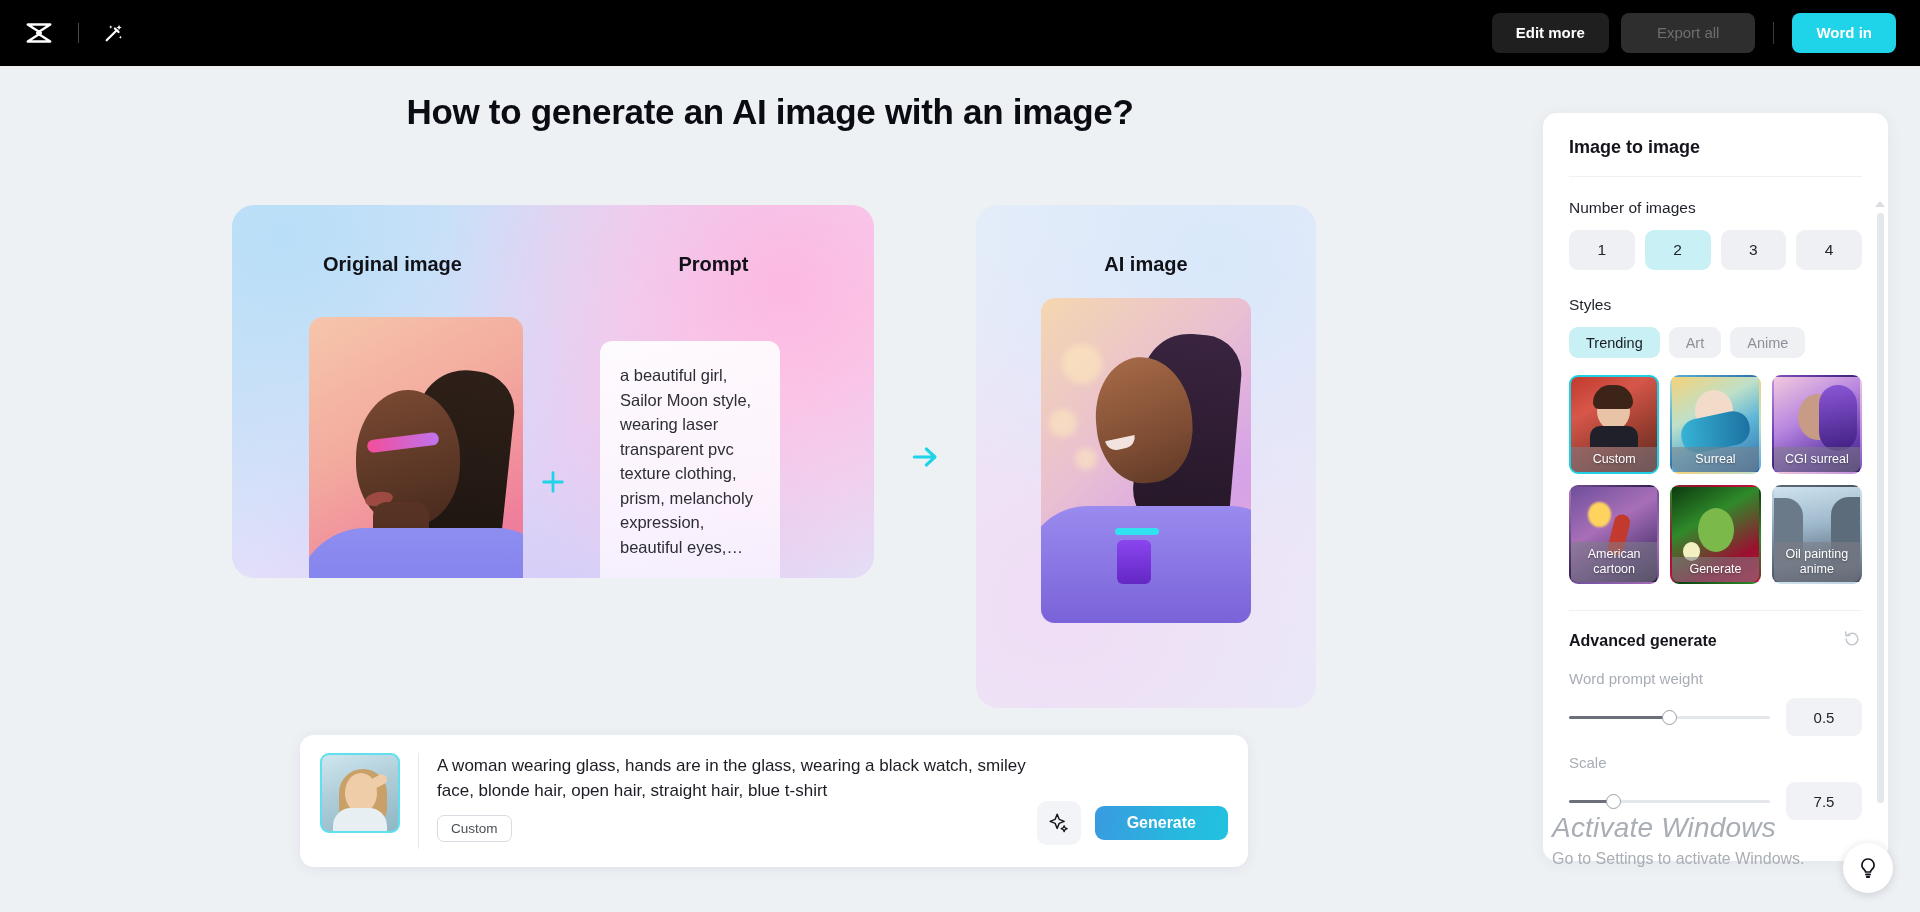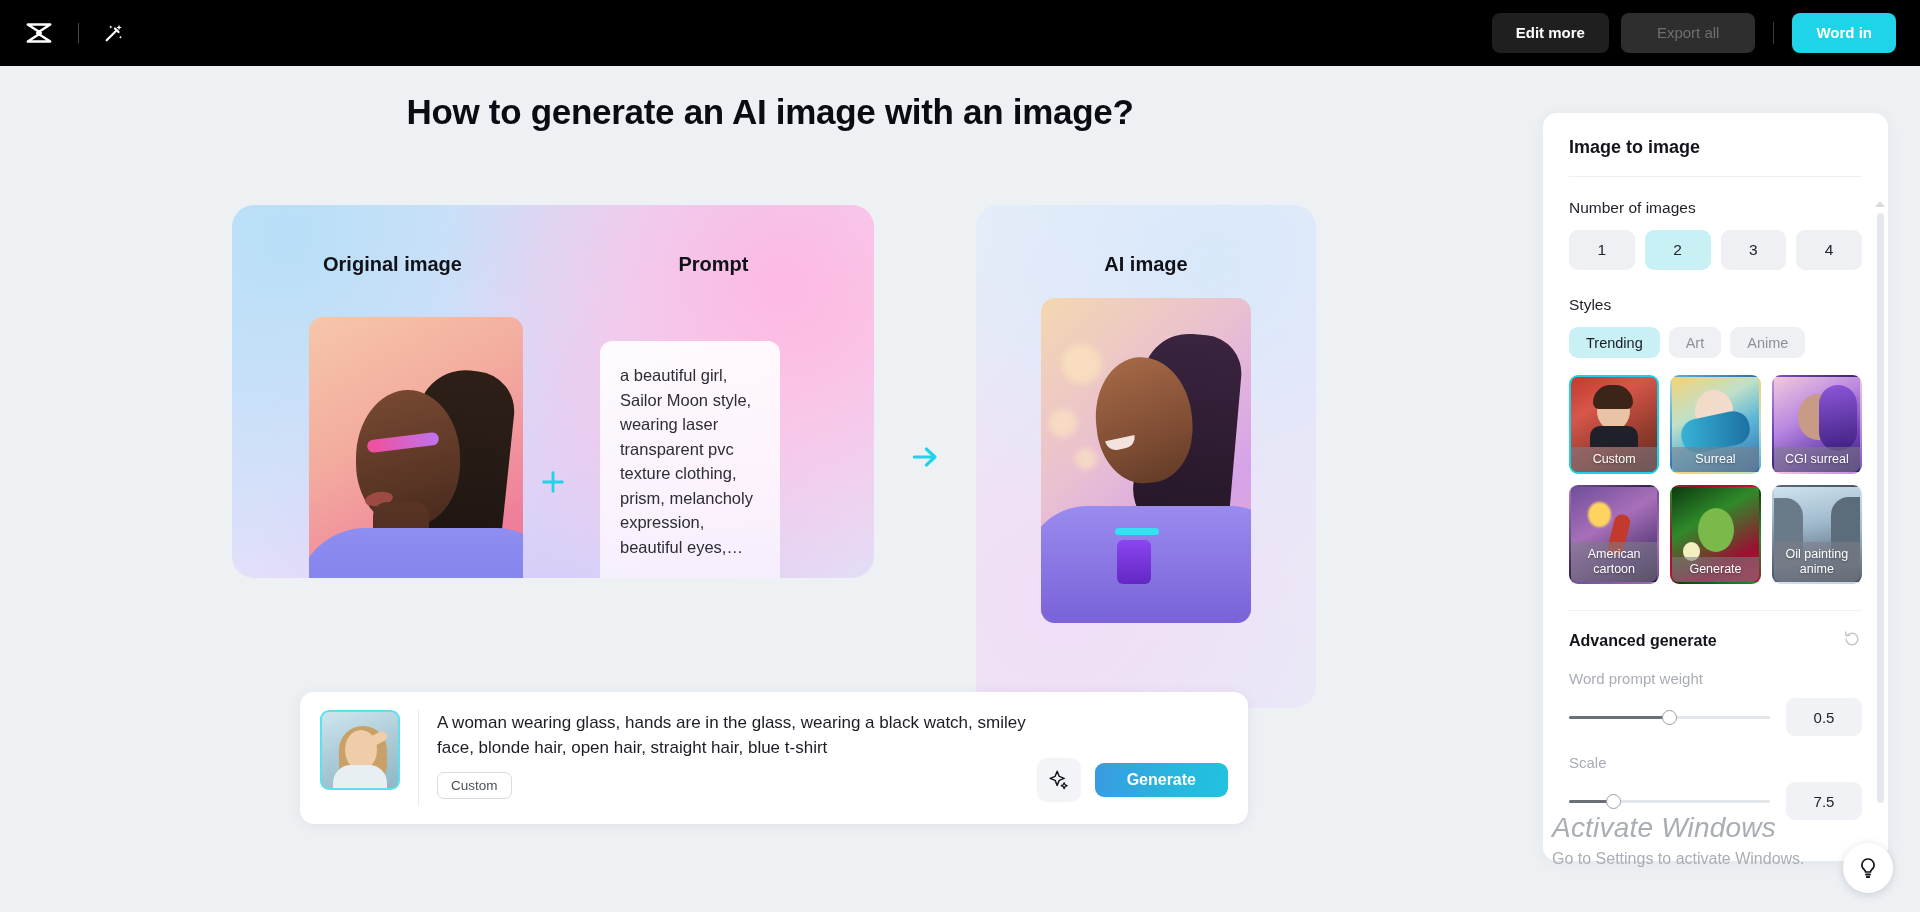--- a/index.html
+++ b/index.html
@@ -197,21 +197,21 @@
     background: linear-gradient(180deg,#8a3ff0,#5f1fc0); opacity:.9;
   }
   .photo-ai .necklace {
     position: absolute; left: 35%; bottom: 27%;
     width: 44px; height: 7px; border-radius: 4px;
     background: #31e3f0;
   }
 
   
   .bottombar {
-    position: absolute; left: 300px; top: 692px;
+    position: absolute; left: 300px; top: 735px;
     width: 948px; height: 132px;
     background: #ffffff; border-radius: 14px;
     box-shadow: 0 2px 14px rgba(20,30,50,.07);
     display: flex; align-items: flex-start; padding: 18px 20px;
   }
   .bb-thumb {
     width: 80px; height: 80px; border-radius: 9px;
     border: 2px solid #5fe0ee; flex: none;
     overflow: hidden; position: relative;
     background: linear-gradient(160deg,#cfe6ee 0%,#aecdd9 45%,#8fb7c4 100%);

